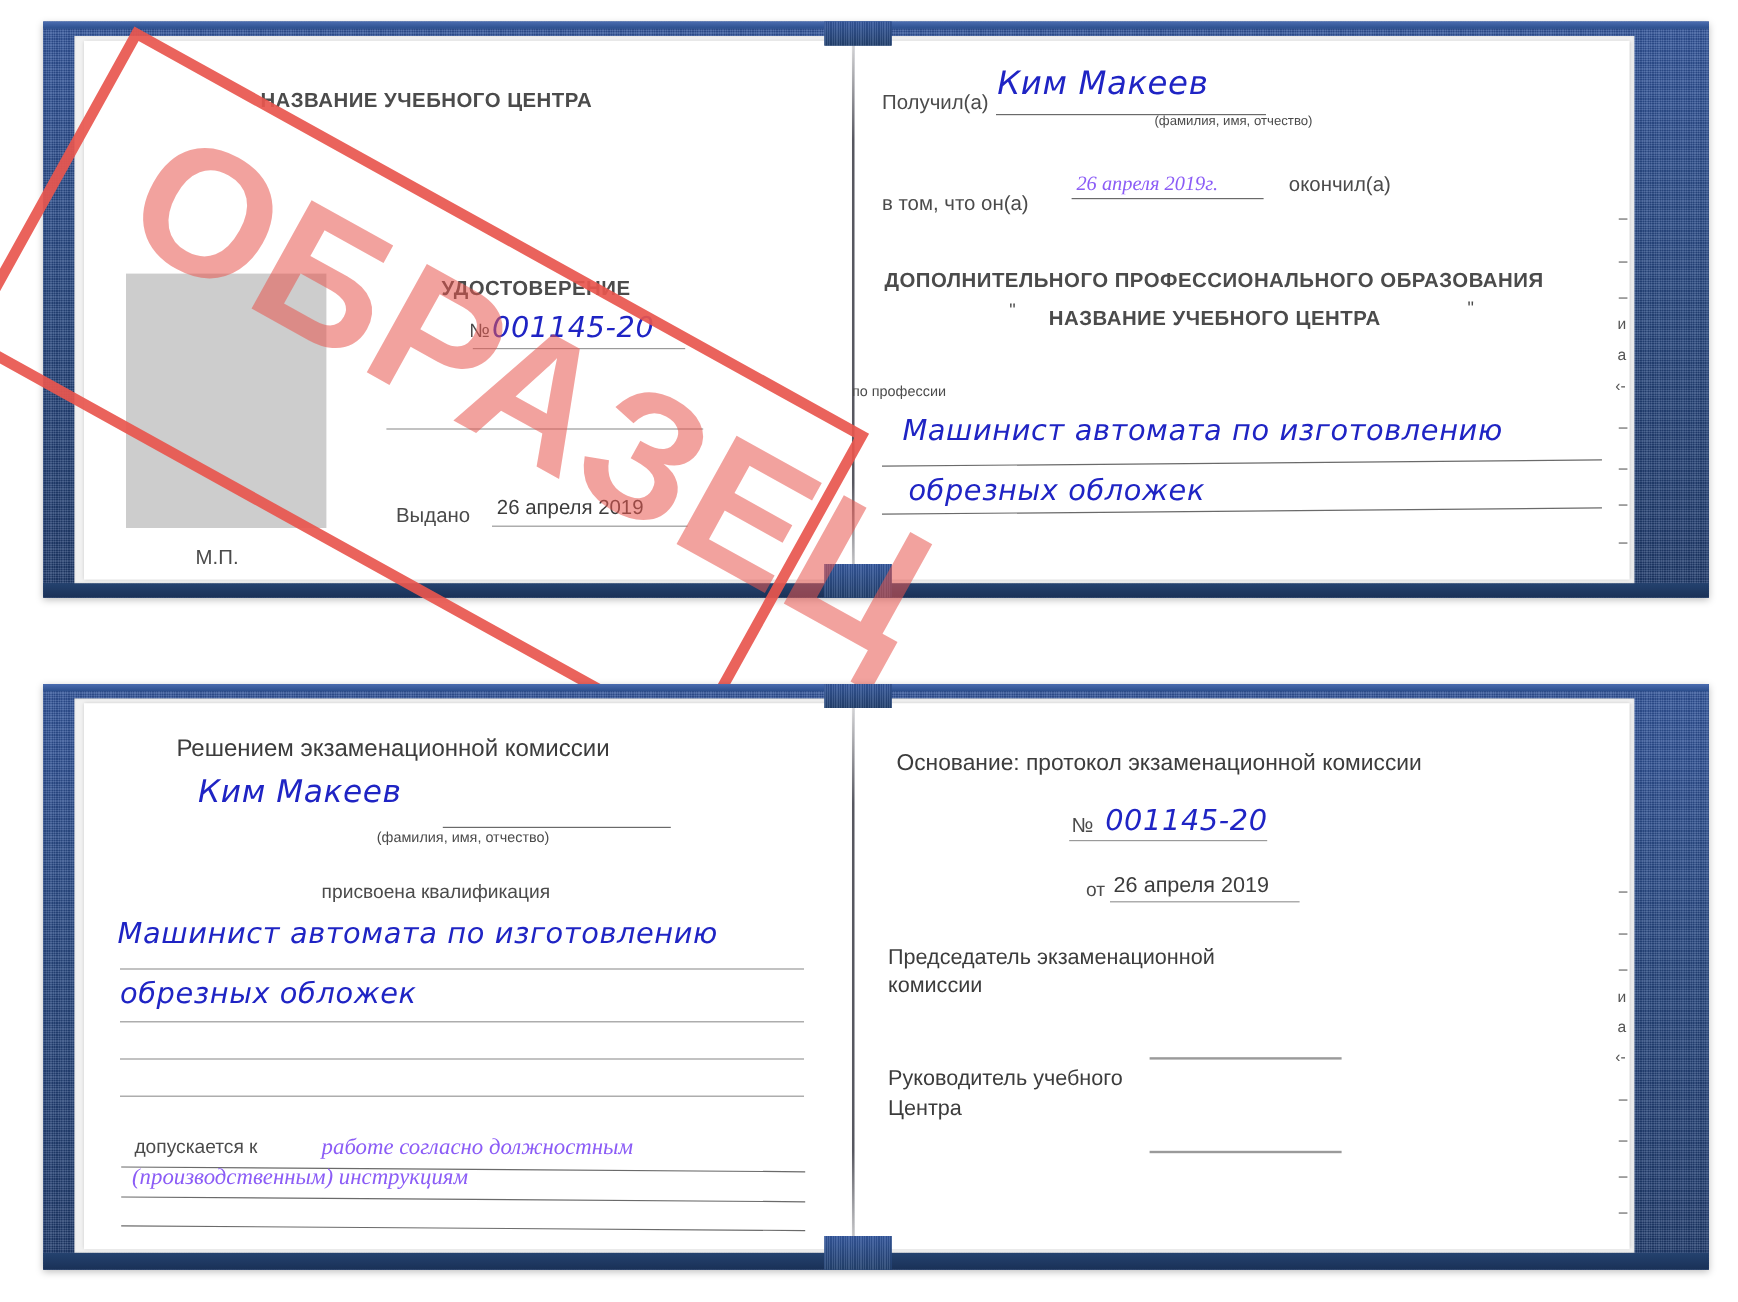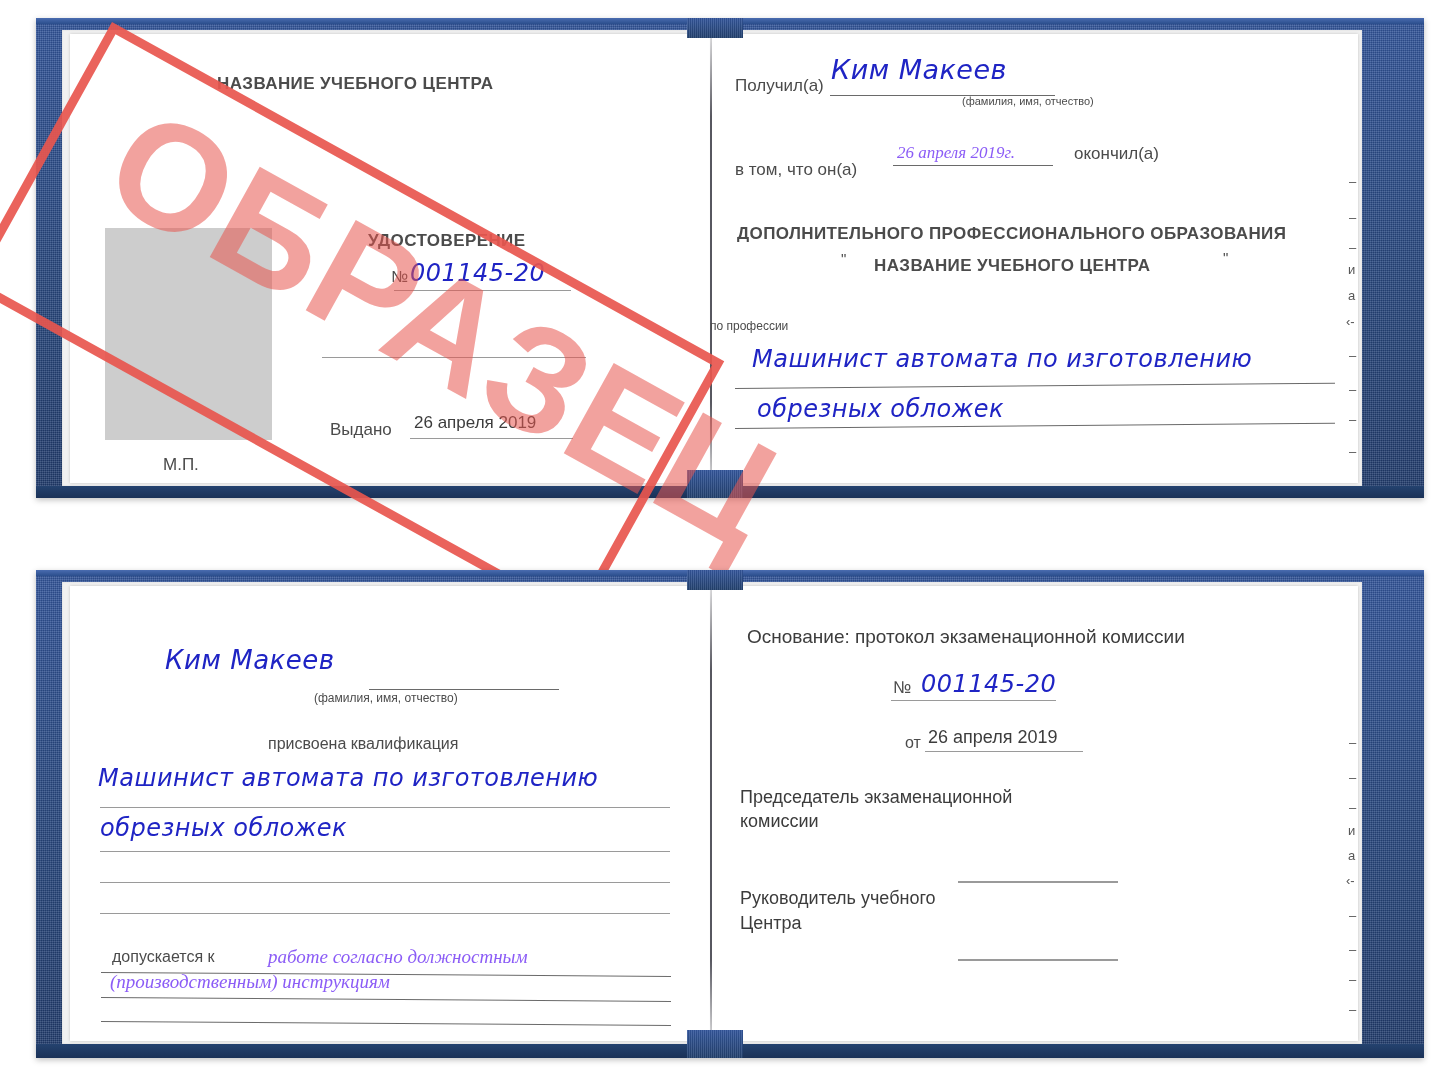--- a/index.html
+++ b/index.html
@@ -213,20 +213,21 @@
   <div class="page-edge" style="left:62px; top:582px; width:650px; height:462px;"></div>
   <div class="page-white" style="left:70px; top:586px; width:642px; height:455px;"></div>
 
   <div class="page-edge" style="left:712px; top:582px; width:650px; height:462px;"></div>
   <div class="page-white" style="left:712px; top:586px; width:646px; height:455px;"></div>
 
   <div class="spine-line" style="left:710px; top:588px; height:453px;"></div>
   <div class="spine-notch" style="left:687px; top:570px; width:56px; height:20px;"></div>
   <div class="spine-notch" style="left:687px; top:1030px; width:56px; height:28px;"></div>
 
+  <div class="t t-dark" style="left:147px; top:613px; font-size:20px;">Решением экзаменационной комиссии</div>
 
   <div class="hand" style="left:165px; top:645px; font-size:26px;">Ким Макеев</div>
   <div class="rule rule-dark" style="left:369px; top:689px; width:190px;"></div>
   <div class="t" style="left:314px; top:691px; font-size:12px;">(фамилия, имя, отчество)</div>
 
   <div class="t" style="left:268px; top:735px; font-size:16px;">присвоена квалификация</div>
 
   <div class="hand" style="left:98px; top:764px; font-size:24px;">Машинист автомата по изготовлению</div>
   <div class="rule" style="left:100px; top:807px; width:570px;"></div>
   <div class="hand" style="left:100px; top:814px; font-size:24px;">обрезных обложек</div>

